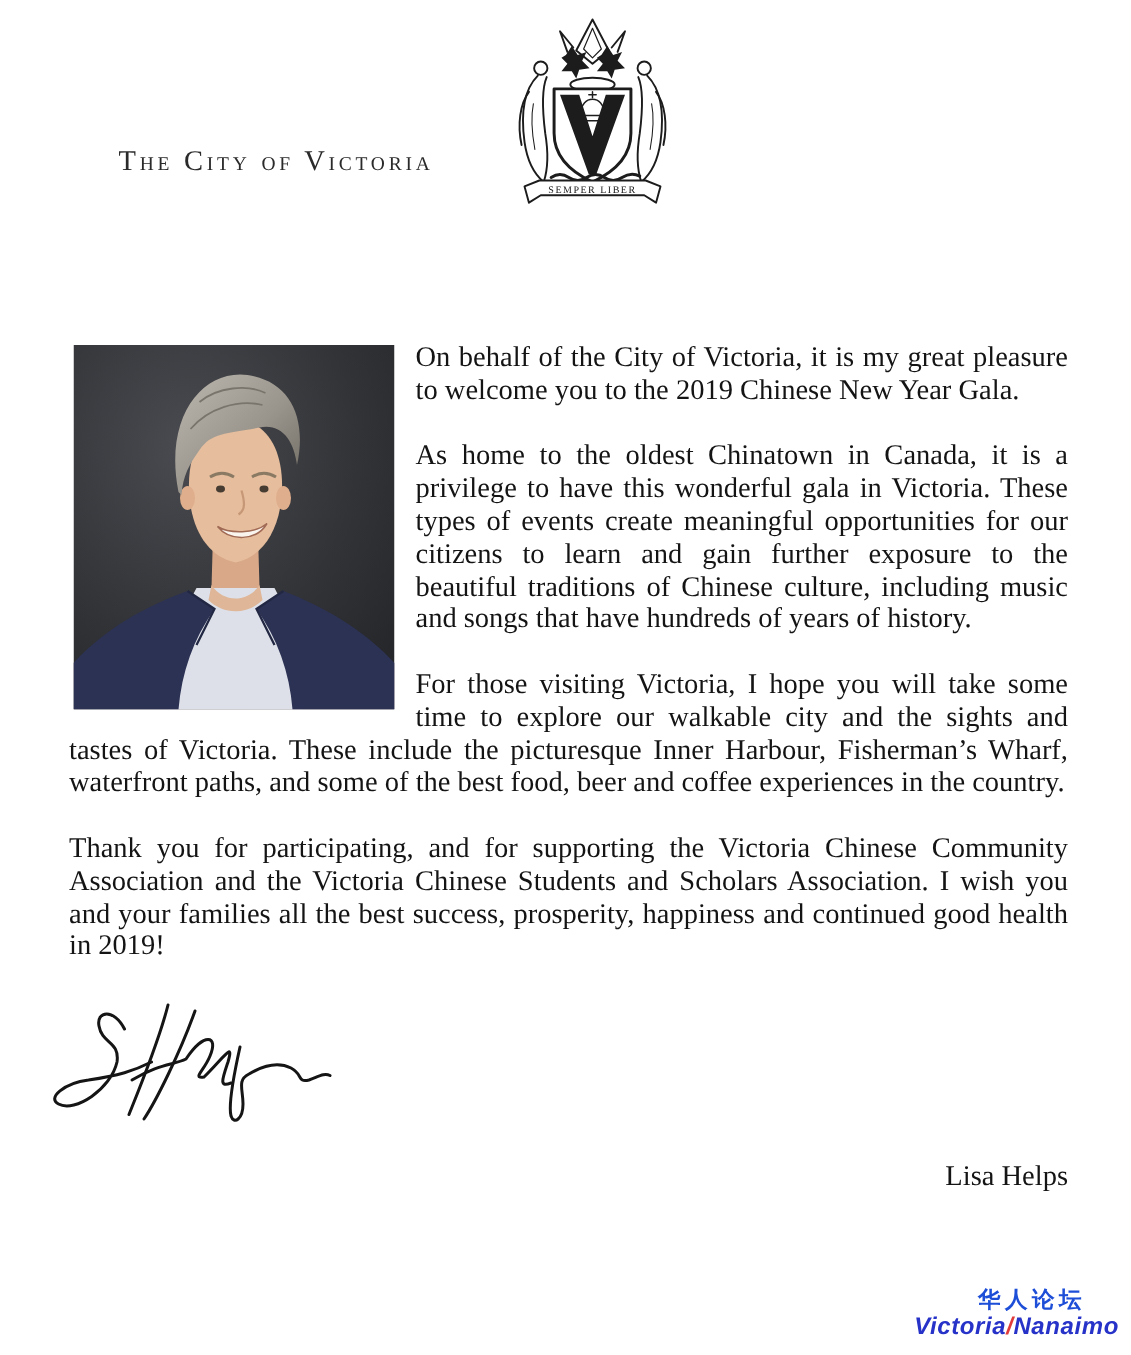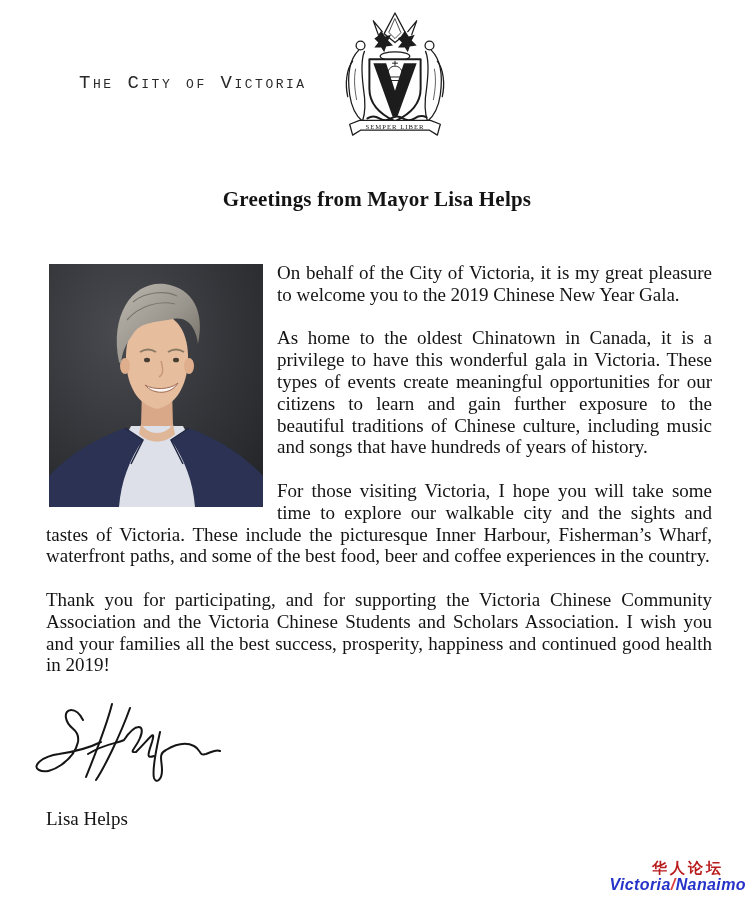--- a/index.html
+++ b/index.html
@@ -2,41 +2,41 @@
 <html><head>
 <meta charset="utf-8">
 <style>
   html,body { margin:0; padding:0; background:#ffffff; }
   .page {
     position:relative; width:754px; height:903px; background:#ffffff;
     font-family:"Liberation Serif", serif; color:#141414; overflow:hidden;
   }
   
   .hdr-label {
-    position:absolute; top:72px; font-size:19px; color:#2a2a2a;
-    font-variant:small-caps; letter-spacing:2.5px; white-space:nowrap;font-family:Liberation Mono, monospace;
+    position:absolute; top:97px; font-size:19px; color:#2a2a2a;
+    font-variant:small-caps; letter-spacing:2.5px; white-space:nowrap;
   }
   .hdr-left  { left:79px; }
   .hdr-right { left:482px; }
   .crest { position:absolute; left:332px; top:10px; width:126px; height:132px; }
   
   .title {
     position:absolute; left:0; top:187px; width:754px; text-align:center;
     font-size:21px; font-weight:bold; letter-spacing:0.2px;
   }
   
   .body-block {
-    position:absolute; left:46px; top:262px; width:666px;
+    position:absolute; left:46px; top:228px; width:666px;
     font-size:19px; line-height:21.8px; text-align:justify;
   }
   .photo { float:left; width:214px; height:243px; margin:2px 14px 8px 3px; display:block; }
   .body-block p { margin:0 0 21.8px 0; }
   .closing { margin:0; }
   .sig { display:block; width:200px; height:85px; margin:14px 0 0 -18px; }
-  .signer { margin-top:24px; line-height:24px; text-align:left; }
+  .signer { margin-top:24px; line-height:24px; text-align:right; }
   
   .watermark {
     position:absolute; right:8px; bottom:9px; text-align:right;
     font-family:"Liberation Sans", sans-serif; font-weight:bold; line-height:1.1;
   }
   .wm-cn { font-size:15px; letter-spacing:3px; margin-right:22px; }
   .wm-en { font-size:16px; font-style:italic; letter-spacing:0.4px; }
 </style>
 </head>
 <body>
@@ -74,21 +74,20 @@
 
       <path d="M40,54 L53,54 L62,82 L71,54 L84,54 L64.5,108 L59.5,108 Z" fill="#1c1c1c" stroke="none"></path>
 
       <path d="M34,110 q6,-4 12,0 t12,0 t12,0 t12,0 t12,-1" stroke-width="2"></path>
 
       <path d="M16,116 L26,112 L98,112 L108,116 L105,127 L97,122 L27,122 L19,127 Z" fill="#ffffff"></path>
       <text x="62" y="120.3" text-anchor="middle" font-size="6.8" letter-spacing="1" fill="#1c1c1c" stroke="none" font-family="Liberation Serif, serif">SEMPER LIBER</text>
     </g>
   </svg>
 
-  <div class="title">Greetings from Mayor Lisa Helps</div>
 
   <div class="body-block">
 
     <svg class="photo" viewBox="0 0 214 243" aria-hidden="true">
       <defs>
         <radialGradient id="pbg" cx="35%" cy="28%" r="90%">
           <stop offset="0%" stop-color="#4a4b50"></stop>
           <stop offset="60%" stop-color="#323337"></stop>
           <stop offset="100%" stop-color="#242529"></stop>
         </radialGradient>
@@ -145,17 +144,17 @@
         <path d="M132,34 C128,52 124,72 126,80 C128,86 134,82 134,72 C134,62 130,56 138,52 C148,46 158,44 166,48 C174,52 170,58 178,56 C184,54 188,51 192,53"></path>
       </g>
     </svg>
 
     <div class="signer">
       <div>Lisa Helps</div>
     </div>
   </div>
 
   <div class="watermark">
-    <div class="wm-cn" style="color: #b91c1c;">华人论坛</div>
+    <div class="wm-cn" style="color: #1d4ed8; font-family: Liberation Mono, monospace;">华人论坛</div>
     <div class="wm-en" style="color: rgb(38, 50, 200);"><span>Victoria</span><span class="wm-slash" style="color: rgb(224, 60, 60);">/</span><span>Nanaimo</span></div>
   </div>
 
 </div>
 
 </body></html>

